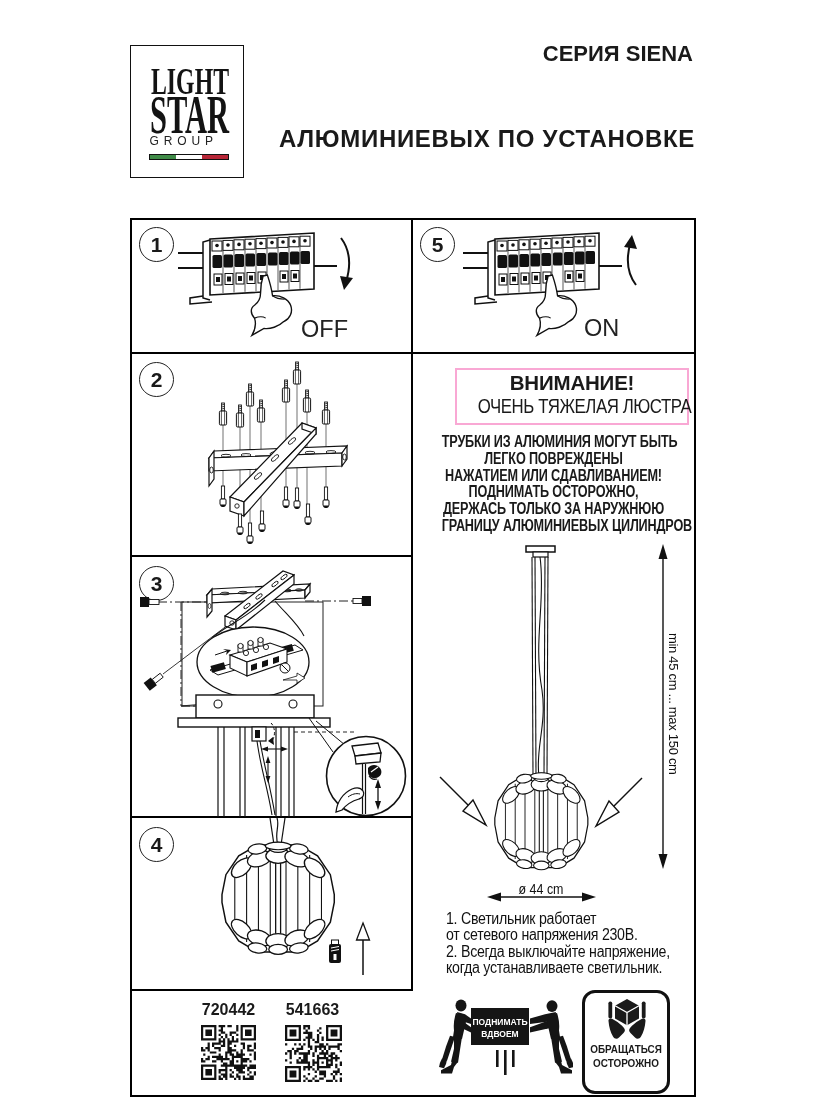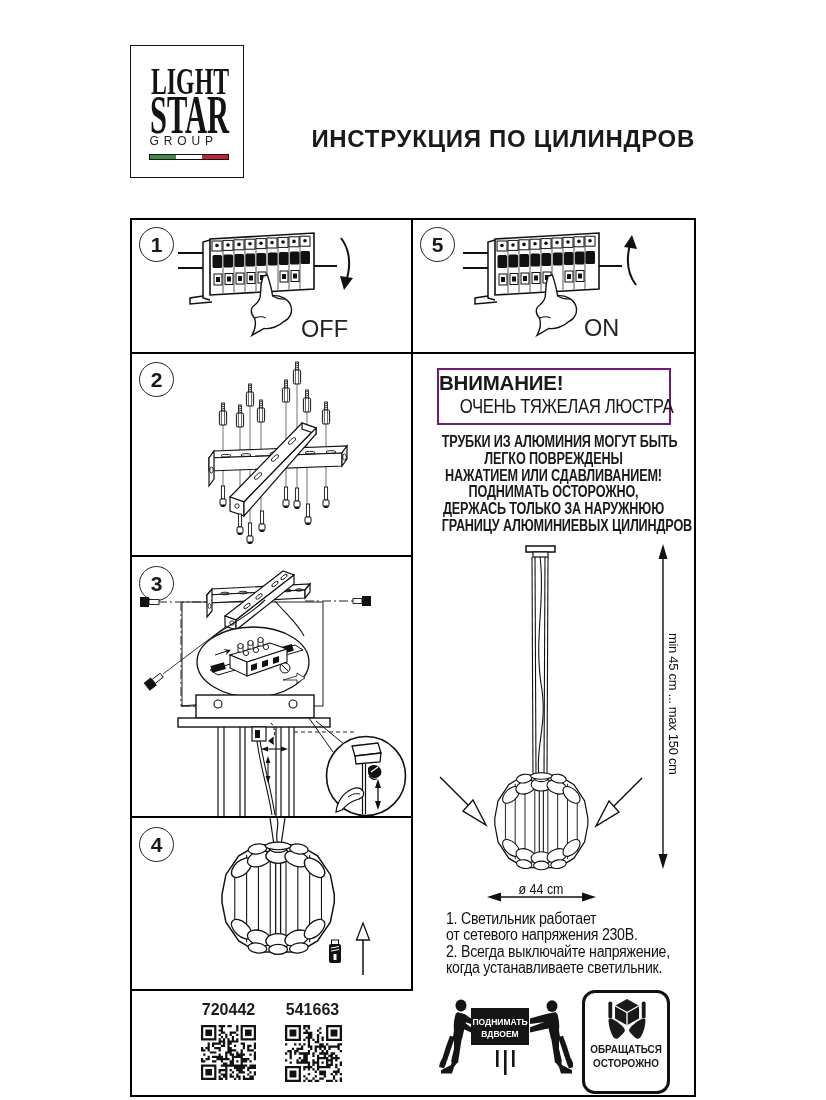--- a/index.html
+++ b/index.html
@@ -16,22 +16,22 @@
   <div class="abs" style="left:19.5px;top:16px;white-space:nowrap;font-family:'Liberation Serif',serif;font-weight:bold;font-size:38px;line-height:38px;color:#131313;transform:scaleX(0.626);transform-origin:0 0;">LIGHT</div>
   <div class="abs" style="left:19px;top:42px;white-space:nowrap;font-family:'Liberation Serif',serif;font-weight:bold;font-size:54px;line-height:54px;color:#131313;transform:scaleX(0.565);transform-origin:0 0;">STAR</div>
   <div class="abs" style="left:18.5px;top:88px;white-space:nowrap;font-size:12px;letter-spacing:4.9px;color:#222;">GROUP</div>
   <div class="abs" style="left:18px;top:108px;width:78px;height:4px;border:1px solid #111;display:flex;">
     <div style="width:33%;background:#3f8b47;"></div>
       <div style="width:34%;background:#fff;"></div>
       <div style="width:33%;background:#b82637;"></div>
   </div>
 </div>
 
-<div class="abs" style="left:200px;top:39px;width:493px;text-align:right;font-weight:bold;font-size:22px;line-height:30.5px;"><br></div>
-<div class="abs" style="left:200px;top:126.5px;width:495px;text-align:right;font-weight:bold;font-size:24px;line-height:24.4px;"><span style="letter-spacing:0.7px;">ИНСТРУКЦИЯ ПО ЦИЛИНДРОВ</span><br></div>
+<div class="abs" style="left:200px;top:39px;width:493px;text-align:right;font-weight:bold;font-size:22px;line-height:30.5px;"><span>СЕРИЯ SIENA</span><br></div>
+<div class="abs" style="left:200px;top:126.5px;width:495px;text-align:right;font-weight:bold;font-size:24px;line-height:24.4px;"><span style="letter-spacing:0.7px;">АЛЮМИНИЕВЫХ ПО УСТАНОВКЕ</span><br></div>
 
 <div class="cell-line" style="left:130px;top:218px;width:566px;height:2px;"></div>
 <div class="cell-line" style="left:130px;top:1095px;width:566px;height:2px;"></div>
 <div class="cell-line" style="left:130px;top:218px;width:2px;height:879px;"></div>
 <div class="cell-line" style="left:694px;top:218px;width:2px;height:879px;"></div>
 <div class="cell-line" style="left:411px;top:218px;width:2px;height:772px;"></div>
 <div class="cell-line" style="left:130px;top:352px;width:566px;height:2px;"></div>
 <div class="cell-line" style="left:130px;top:555px;width:283px;height:2px;"></div>
 <div class="cell-line" style="left:130px;top:816px;width:283px;height:2px;"></div>
 <div class="cell-line" style="left:130px;top:989px;width:283px;height:2px;"></div>
@@ -437,21 +437,21 @@
     <ellipse cx="95" cy="87" rx="12.5" ry="7" transform="rotate(-42 95 87)"></ellipse>
     <ellipse cx="37" cy="106" rx="9.5" ry="5" transform="rotate(8 37 106)"></ellipse>
     <ellipse cx="58" cy="107.5" rx="9.5" ry="5"></ellipse>
     <ellipse cx="79" cy="106" rx="9.5" ry="5" transform="rotate(-8 79 106)"></ellipse>
   </g>
   <ellipse cx="58" cy="3" rx="13" ry="3.8" fill="#fff" stroke="#111" stroke-width="1.2"></ellipse>
 </g>
 </defs>
 </svg>
 
-<div class="abs" style="left:437px;top:368px;width:230px;height:53px;border:2px solid #701a75;text-align:left;">
+<div class="abs" style="left:455px;top:368px;width:230px;height:53px;border:2px solid #f9a8d4;text-align:center;">
   <div style="font-weight:bold;font-size:20.5px;margin-top:2px;letter-spacing:-0.2px;line-height:21px;">ВНИМАНИЕ!</div>
   <div style="font-size:20.5px;margin-top:1px;white-space:nowrap;transform:scaleX(0.82);transform-origin:50% 50%;letter-spacing:-0.5px;">ОЧЕНЬ ТЯЖЕЛАЯ ЛЮСТРА</div>
 </div>
 <div class="abs" style="left:412px;top:434px;width:283px;text-align:center;font-weight:bold;font-size:16px;line-height:16.8px;transform:scaleX(0.79);transform-origin:50% 0;letter-spacing:-0.2px;white-space:nowrap;">
 ТРУБКИ ИЗ АЛЮМИНИЯ МОГУТ БЫТЬ<br>
 ЛЕГКО ПОВРЕЖДЕНЫ<br>
 НАЖАТИЕМ ИЛИ СДАВЛИВАНИЕМ!<br>
 ПОДНИМАТЬ ОСТОРОЖНО,<br>
 ДЕРЖАСЬ ТОЛЬКО ЗА НАРУЖНЮЮ<br>
 ГРАНИЦУ АЛЮМИНИЕВЫХ ЦИЛИНДРОВ

